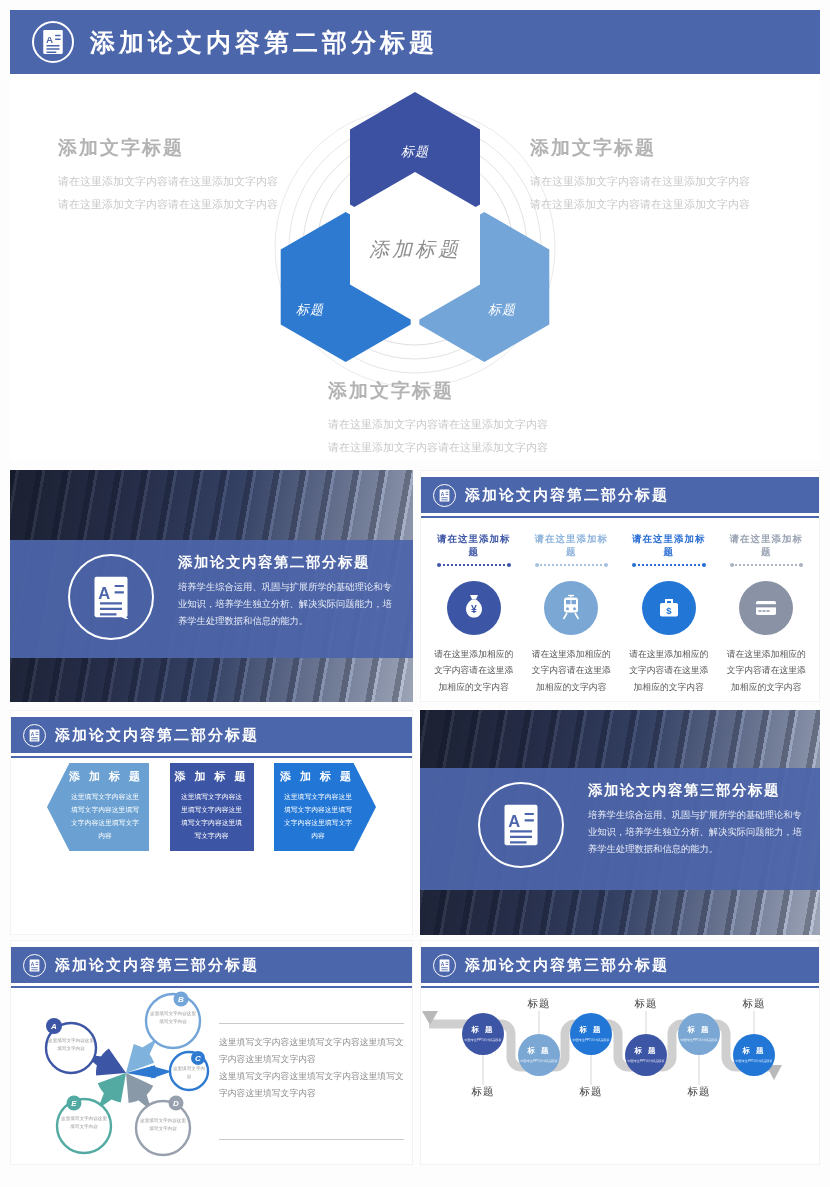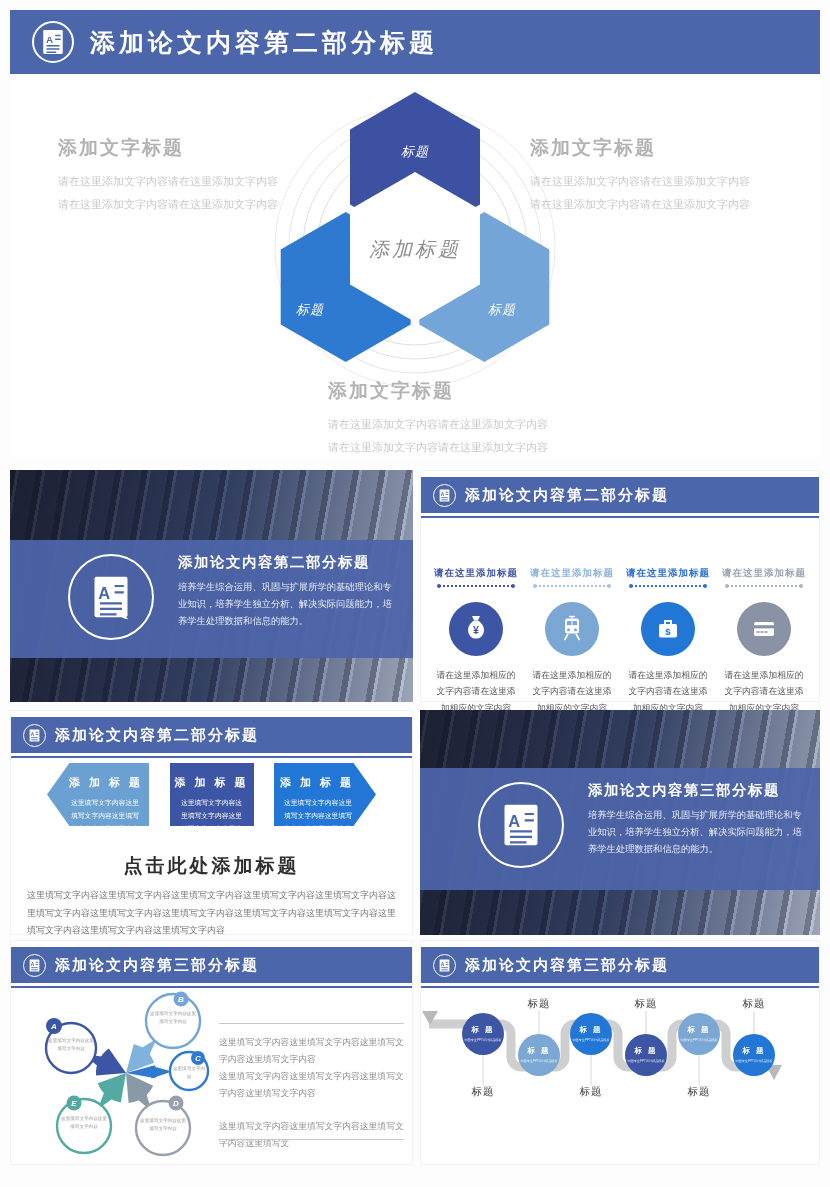--- a/index.html
+++ b/index.html
@@ -46,39 +46,39 @@
   .overlay .ptext h3 { color:#fff; font-size:14.5px; font-weight:bold; letter-spacing:1.5px; margin-bottom:7px; }
   .overlay .ptext p { color:#e9edf8; font-size:9.3px; line-height:1.85; }
 
   .s2photo { left:10px;  top:470px; width:403px; height:232px; }
   .s2photo .overlay { top:70px; height:118px; }
   .s3photo { left:420px; top:710px; width:400px; height:225px; }
   .s3photo .overlay { top:58px; height:122px; }
 
   
   .s2icons { left:420px; top:470px; width:400px; height:232px; border:1px solid #f3f3f3; }
-  .cols { position:absolute; left:12px; right:12px; top:62px; bottom:6px; display:flex; gap:10px;margin-top:34px; }
+  .cols { position:absolute; left:12px; right:12px; top:62px; bottom:6px; display:flex; gap:16px; }
   .col { flex:1; text-align:center; }
   .col .chead { font-size:9.5px; font-weight:bold; letter-spacing:1px; }
   .col .rule { border-top:2px dotted currentColor; margin:5px 6px 0; position:relative; }
   .col .rule::before, .col .rule::after { content:""; position:absolute; top:-3px; width:4px; height:4px;
         border-radius:50%; background:currentColor; }
   .col .rule::before { left:-2px; } .col .rule::after { right:-2px; }
   .col .ccircle { width:54px; height:54px; border-radius:50%; margin:15px auto 12px;
         display:flex; align-items:center; justify-content:center; }
   .col .cbody { font-size:8.8px; color:#555; line-height:1.85;font-family:Liberation Mono, monospace; }
   .col1 .chead,.col1 .rule{ color:#3f57a6; } .col1 .ccircle{ background:#3d55a5; }
   .col2 .chead{ color:#8fb4dc; } .col2 .rule{ color:#a7c2e0; } .col2 .ccircle{ background:#7aa7d4; }
   .col3 .chead,.col3 .rule{ color:#2b6fd4; } .col3 .ccircle{ background:#2176d6; }
   .col4 .chead{ color:#9aa4b4; } .col4 .rule{ color:#aab3c0; } .col4 .ccircle{ background:#8a93a6; }
 
   
   .s3shapes { left:10px; top:710px; width:403px; height:225px; border:1px solid #f3f3f3; }
   .shapes { position:absolute; left:36px; right:36px; top:52px; height:82px; display:flex; justify-content:space-between; }
-  .shape { height:63px; padding-top:12px; color:#fff; }
+  .shape { height:88px; padding-top:6px; color:#fff; }
   .shape .stitle { font-size:11px; font-weight:bold; letter-spacing:3px; text-align:center; }
   .shape .sbody { font-size:6.8px; line-height:1.9; text-align:center; margin:7px 10px 0; }
   .shape-a { width:102px; background:#6aa0d2; clip-path:polygon(0 50%,22% 0,100% 0,100% 100%,22% 100%); }
   .shape-a .stitle{ padding-left:16px; } .shape-a .sbody{ margin-left:24px; }
   .shape-b { width:84px; background:#3d55a5; }
   .shape-c { width:102px; background:#2176d6; clip-path:polygon(0 0,78% 0,100% 50%,78% 100%,0 100%); }
   .shape-c .stitle{ padding-right:16px; } .shape-c .sbody{ margin-right:24px; }
   .headline { position:absolute; left:0; right:0; top:142px; text-align:center;
         font-size:19px; font-weight:bold; color:#2f2f2f; letter-spacing:3px; }
   .s3para { position:absolute; left:16px; right:16px; top:176px; font-size:9px; color:#787878;
@@ -254,22 +254,20 @@
       </div>
       <div class="shape shape-b">
         <div class="stitle">添 加 标 题</div>
         <div class="sbody">这里填写文字内容这里填写文字内容这里填写文字内容这里填写文字内容</div>
       </div>
       <div class="shape shape-c">
         <div class="stitle">添 加 标 题</div>
         <div class="sbody">这里填写文字内容这里填写文字内容这里填写文字内容这里填写文字内容</div>
       </div>
     </div>
-    <div class="headline">点击此处添加标题</div>
-    <div class="s3para">这里填写文字内容这里填写文字内容这里填写文字内容这里填写文字内容这里填写文字内容这里填写文字内容这里填写文字内容这里填写文字内容这里填写文字内容这里填写文字内容这里填写文字内容这里填写文字内容这里填写文字内容</div>
   </div>
 
   <div class="slide s3photo photo">
     <div class="overlay">
       <div class="pcircle">
         <svg width="38" height="44" viewBox="0 0 20 24">
             <rect x="1" y="1" width="18" height="22" rx="1" fill="#fff"></rect>
             <text x="3" y="13" font-size="9" font-weight="bold" fill="#4c66ab">A</text>
             <path d="M12 6h5M12 9.5h5M4 15.5h12M4 18.5h12M4 21.5h9" stroke="#4c66ab" stroke-width="1.2" fill="none"></path>
           </svg>
@@ -328,21 +326,20 @@
     <div class="ntext" style="left:36px;top:96px;width:48px">这里填写文字内容这里填写文字内容</div>
     <div class="ntext" style="left:138px;top:69px;width:48px">这里填写文字内容这里填写文字内容</div>
     <div class="ntext" style="left:160px;top:124px;width:36px">这里填写文字内容</div>
     <div class="ntext" style="left:128px;top:176px;width:48px">这里填写文字内容这里填写文字内容</div>
     <div class="ntext" style="left:49px;top:174px;width:48px">这里填写文字内容这里填写文字内容</div>
 
     <div class="rline" style="top:82px"></div>
     <div class="rtext">
       <p>这里填写文字内容这里填写文字内容这里填写文字内容这里填写文字内容</p>
       <p>这里填写文字内容这里填写文字内容这里填写文字内容这里填写文字内容</p>
-      <p class="p3">这里填写文字内容这里填写文字内容这里填写文字内容这里填写文</p>
     </div>
     <div class="rline" style="top:198px"></div>
   </div>
 
   <div class="slide s4time">
     <div class="shead">
       <span class="hicon">
         <svg width="11" height="13" viewBox="0 0 20 24">
             <rect x="1" y="1" width="18" height="22" rx="1" fill="#fff"></rect>
             <text x="3" y="13" font-size="9" font-weight="bold" fill="#4c66ab">A</text>

